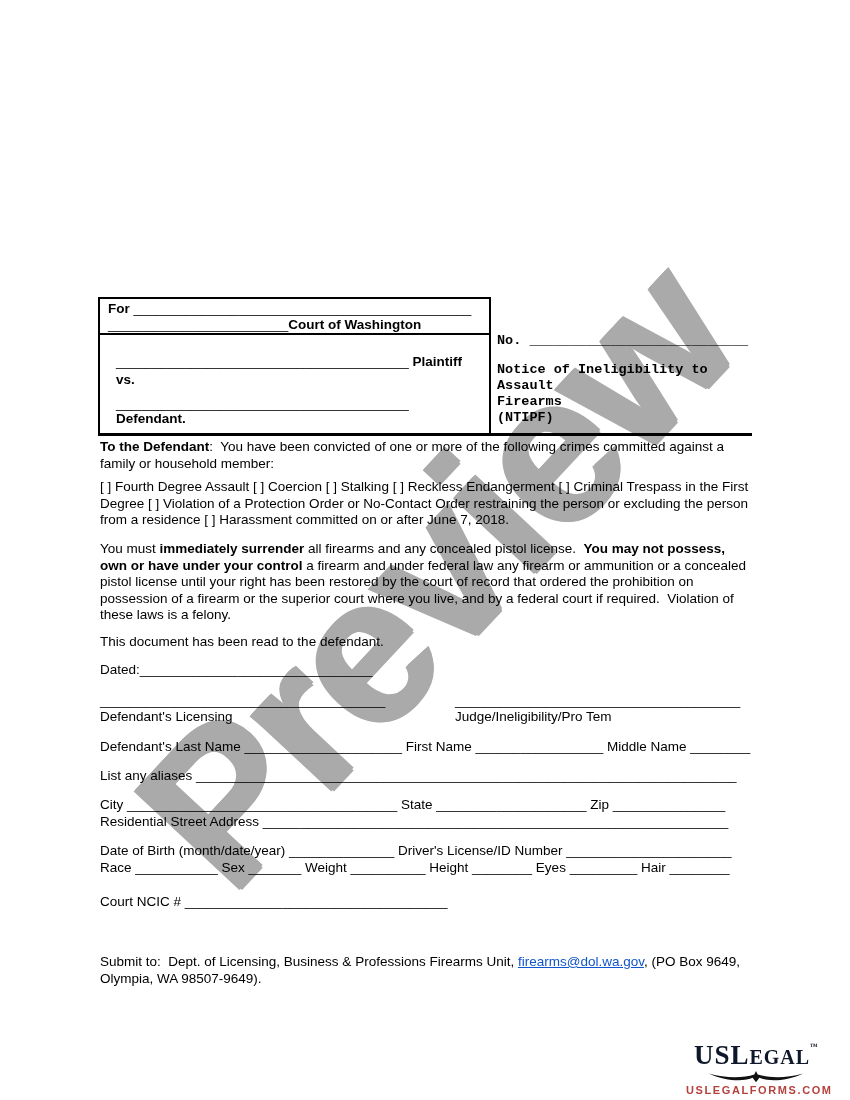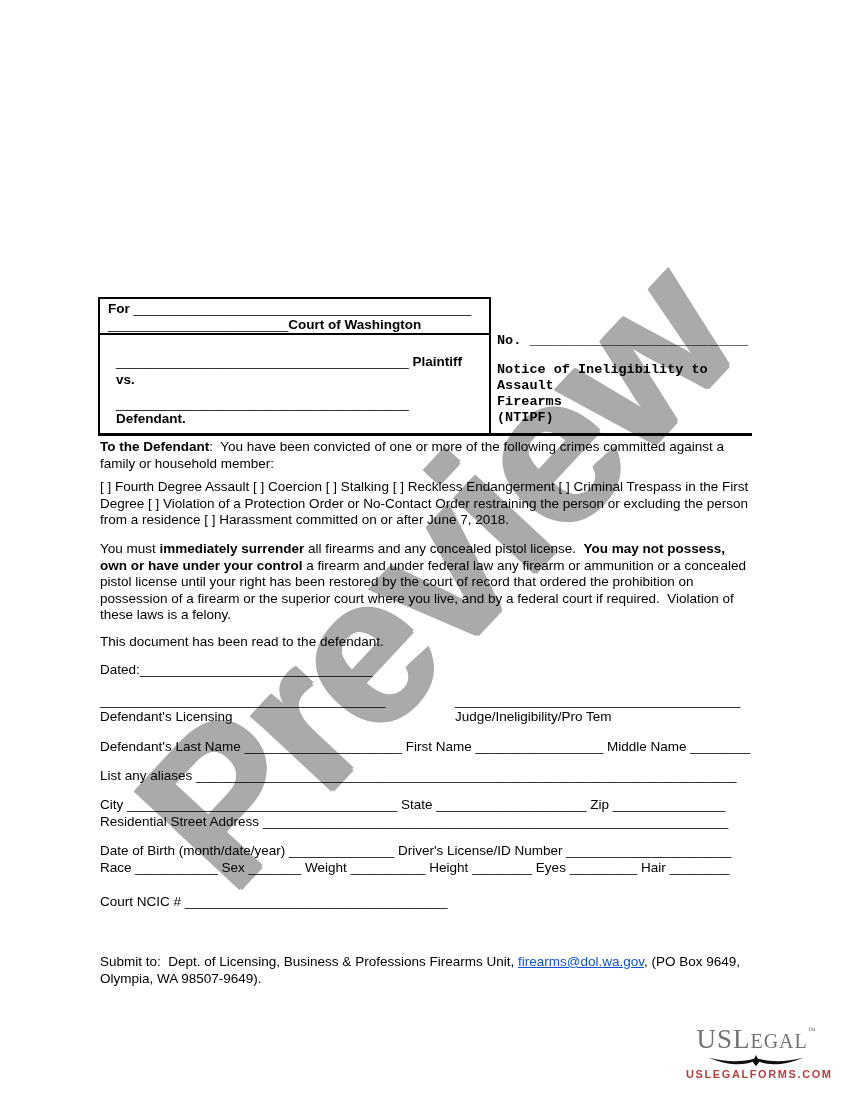--- a/index.html
+++ b/index.html
@@ -26,21 +26,21 @@
   
   .para{left:100px;width:652px;white-space:pre-wrap;margin:0;}
   .sig-row{left:100px;top:693px;width:652px;height:42px;}
   .sig-col{position:absolute;top:0;width:290px;}
   .sig-line{line-height:15px;}
   .sig-label{line-height:16px;margin-top:1px;}
   .email-link{color:#1155cc;text-decoration:underline;cursor:pointer;}
   .footer-block{left:100px;width:640px;}
   
   .logo{left:686px;top:1026px;width:140px;text-align:center;line-height:1;}
-  .logo-word{font-family:"Liberation Serif","DejaVu Serif",serif;font-weight:normal;color:#737373;}
+  .logo-word{font-family:"Liberation Serif","DejaVu Serif",serif;font-weight:bold;color:#0f172a;margin-top:16px;}
   .logo-usl{font-size:27px;letter-spacing:1px;}
   .logo-egal{font-size:20px;letter-spacing:1px;}
   .logo-tm{font-size:8px;vertical-align:top;position:relative;top:1px;}
   .eagle{display:block;margin:2px auto 2px;width:112px;height:12px;}
   .logo-site{font-size:11px;font-weight:bold;color:#b5413f;letter-spacing:1.6px;
              font-family:"Liberation Sans","DejaVu Sans",sans-serif;}
 </style>
 </head>
 <body>
 

